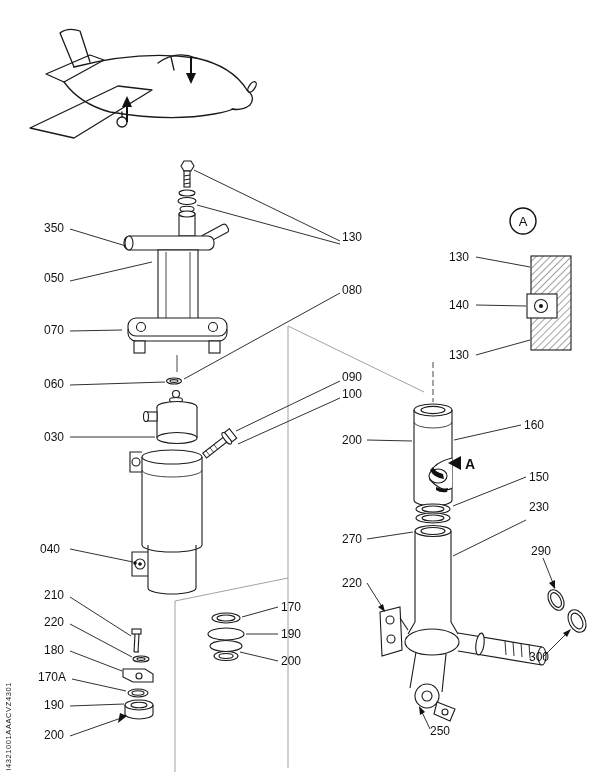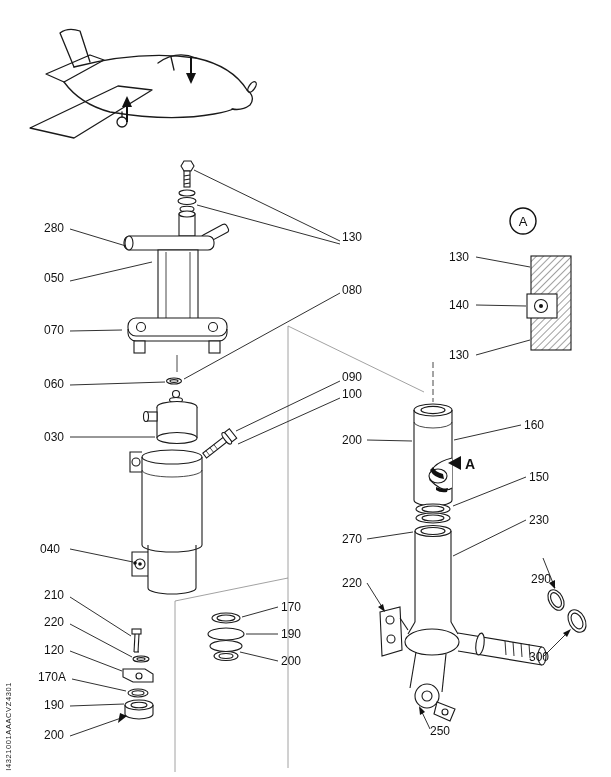--- a/index.html
+++ b/index.html
@@ -244,49 +244,49 @@
       <line x1="367" y1="539" x2="413" y2="532"></line>
       <line x1="367" y1="583" x2="384" y2="610"></line>
       <polygon points="385,612 378,607 383,604" fill="#111" stroke="none"></polygon>
       <line x1="543" y1="657" x2="570" y2="630"></line>
       <polygon points="571,629 567,637 563,633" fill="#111" stroke="none"></polygon>
       <line x1="430" y1="729" x2="420" y2="708"></line>
       <polygon points="419,706 425,712 420,715" fill="#111" stroke="none"></polygon>
     </g>
   </svg>
 
-  <div class="callout" style="left:44px;top:221px">280</div>
+  <div class="callout" style="left:44px;top:221px">350</div>
   <div class="callout" style="left:44px;top:271px">050</div>
   <div class="callout" style="left:44px;top:323px">070</div>
   <div class="callout" style="left:44px;top:377px">060</div>
   <div class="callout" style="left:44px;top:430px">030</div>
   <div class="callout" style="left:40px;top:542px">040</div>
   <div class="callout" style="left:44px;top:588px">210</div>
   <div class="callout" style="left:44px;top:615px">220</div>
-  <div class="callout" style="left:44px;top:643px">120</div>
+  <div class="callout" style="left:44px;top:643px">180</div>
   <div class="callout" style="left:38px;top:670px">170A</div>
   <div class="callout" style="left:44px;top:698px">190</div>
   <div class="callout" style="left:44px;top:728px">200</div>
 
   <div class="callout" style="left:342px;top:230px">130</div>
   <div class="callout" style="left:342px;top:283px">080</div>
   <div class="callout" style="left:342px;top:370px">090</div>
   <div class="callout" style="left:342px;top:387px">100</div>
   <div class="callout" style="left:281px;top:600px">170</div>
   <div class="callout" style="left:281px;top:627px">190</div>
   <div class="callout" style="left:281px;top:654px">200</div>
 
   <div class="callout" style="left:449px;top:250px">130</div>
   <div class="callout" style="left:449px;top:298px">140</div>
   <div class="callout" style="left:449px;top:348px">130</div>
   <div class="callout" style="left:524px;top:418px">160</div>
   <div class="callout" style="left:342px;top:433px">200</div>
   <div class="callout" style="left:529px;top:470px">150</div>
-  <div class="callout" style="left:529px;top:513px">230</div>
-  <div class="callout" style="left:531px;top:572px">290</div>
+  <div class="callout" style="left:529px;top:500px">230</div>
+  <div class="callout" style="left:531px;top:544px">290</div>
   <div class="callout" style="left:342px;top:532px">270</div>
   <div class="callout" style="left:342px;top:576px">220</div>
   <div class="callout" style="left:529px;top:650px">300</div>
   <div class="callout" style="left:430px;top:724px">250</div>
 
   <div class="vcode">I4321001AAACVZ4301</div>
 
 </div>
 
 </body></html>

